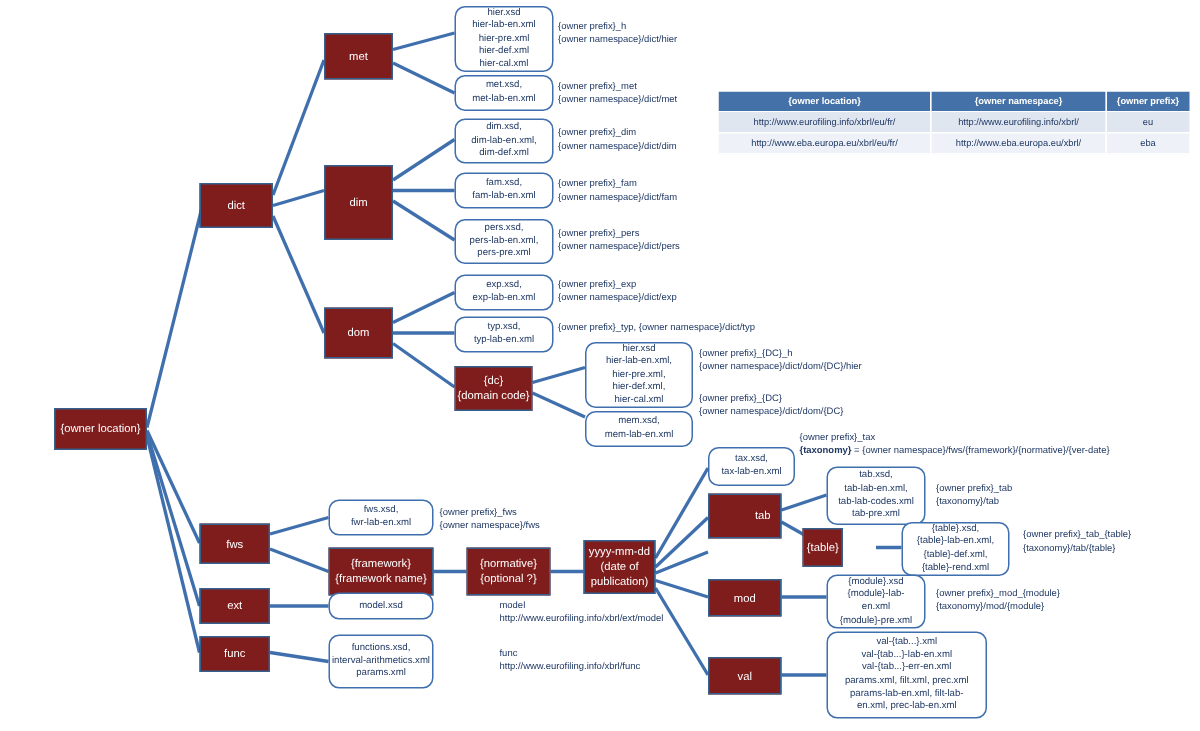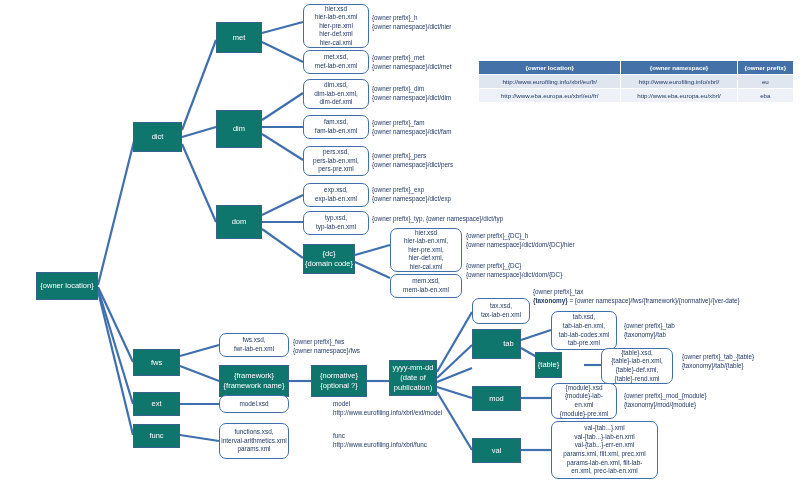--- a/index.html
+++ b/index.html
@@ -6,21 +6,21 @@
   body{
     width:800px;height:487px;background:#ffffff;position:relative;
     font-family:"Liberation Sans", sans-serif;overflow:hidden;
   }
   #canvas{position:absolute;left:0;top:0;width:800px;height:487px;}
   svg.edges{position:absolute;left:0;top:0;width:800px;height:487px;pointer-events:none;}
 
   .node{position:absolute;box-sizing:border-box;display:flex;flex-direction:column;
         align-items:center;justify-content:center;text-align:center;}
   
-  .solid{background:#0f766e;border:1px solid #36618e;color:#ffffff;font-size:7.5px;line-height:10px;}
+  .solid{background:#7f1d1d;border:1px solid #36618e;color:#ffffff;font-size:7.5px;line-height:10px;}
   
   .filebox{background:#ffffff;border:1.6px solid #3f6fad;border-radius:7px;color:#1f3864;
            font-size:6.4px;line-height:8.6px;}
   .filebox .ln{display:block;white-space:nowrap;}
   .solid .ln{display:block;white-space:nowrap;}
 
   .ann{position:absolute;color:#1f3864;font-size:6.3px;line-height:8.6px;white-space:nowrap;}
   .ann .ln{display:block;}
   .ann b{font-weight:bold;}
 
@@ -118,21 +118,21 @@
     <span class="ln">{owner location}</span>
   </div>
 
   <div class="node solid" style="left:133px;top:122px;width:49px;height:30px;">
     <span class="ln">dict</span>
   </div>
 
   <div class="node solid" style="left:216px;top:22px;width:46px;height:31px;">
     <span class="ln">met</span>
   </div>
-  <div class="node solid" style="left:216px;top:110px;width:46px;height:38px;">
+  <div class="node solid" style="left:216px;top:110px;width:46px;height:50px;">
     <span class="ln">dim</span>
   </div>
   <div class="node solid" style="left:216px;top:205px;width:46px;height:34px;">
     <span class="ln">dom</span>
   </div>
   <div class="node solid" style="left:303px;top:244px;width:52px;height:30px;">
     <span class="ln">{dc}</span>
     <span class="ln">{domain code}</span>
   </div>
 

